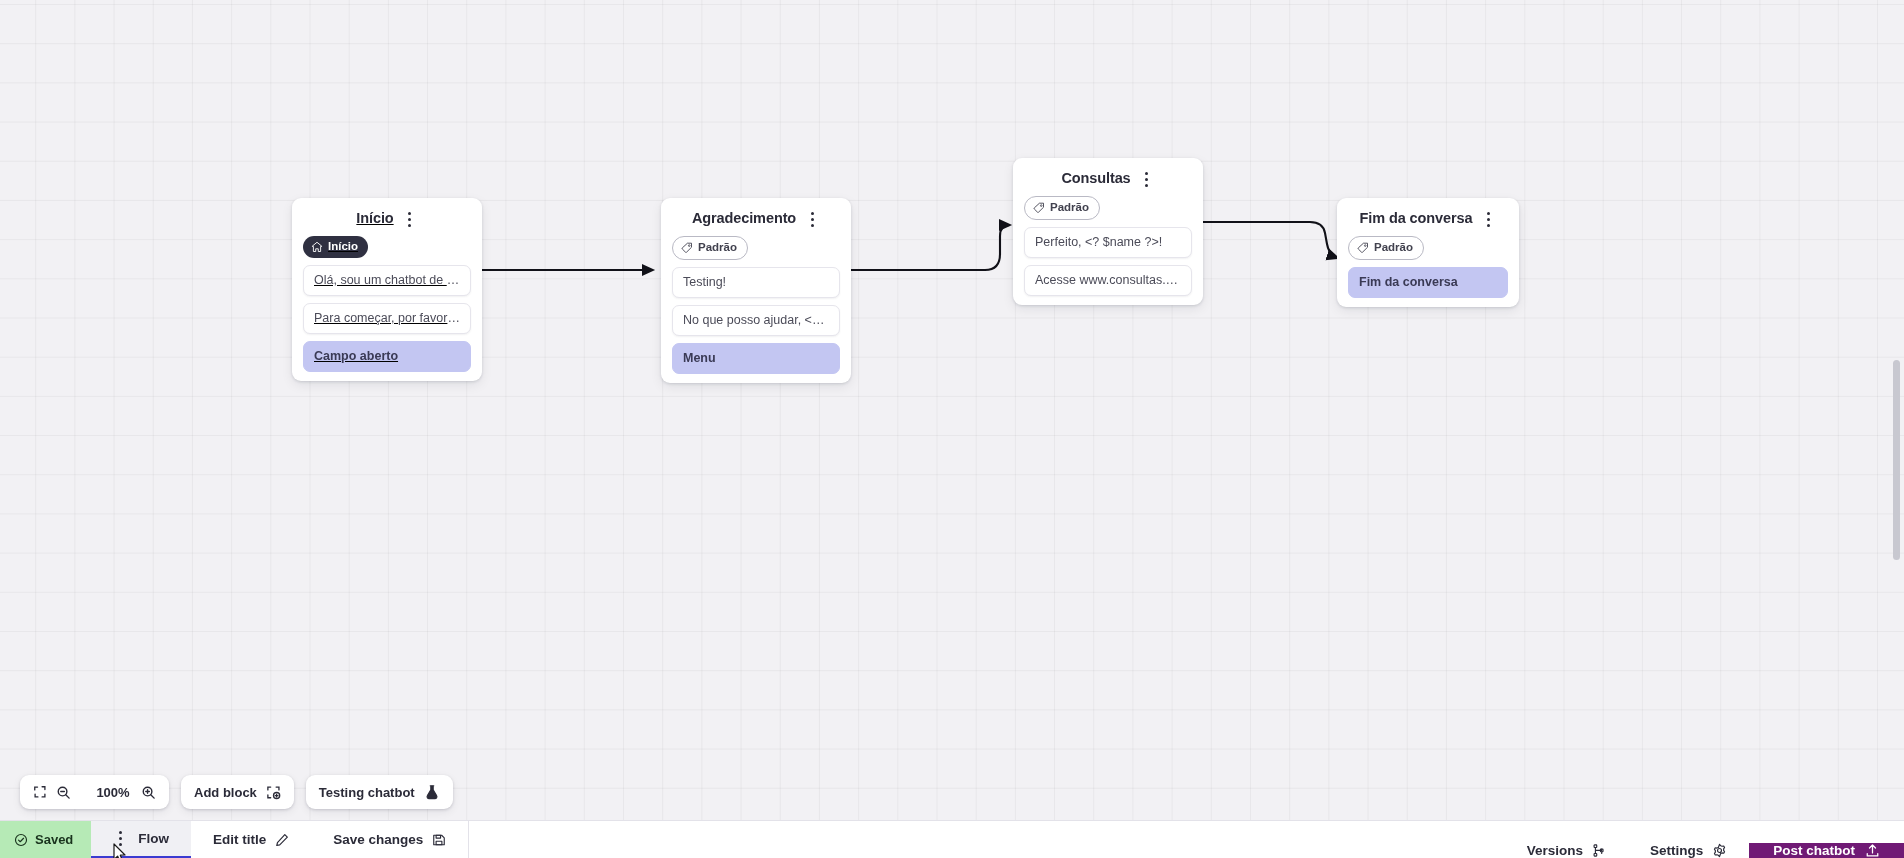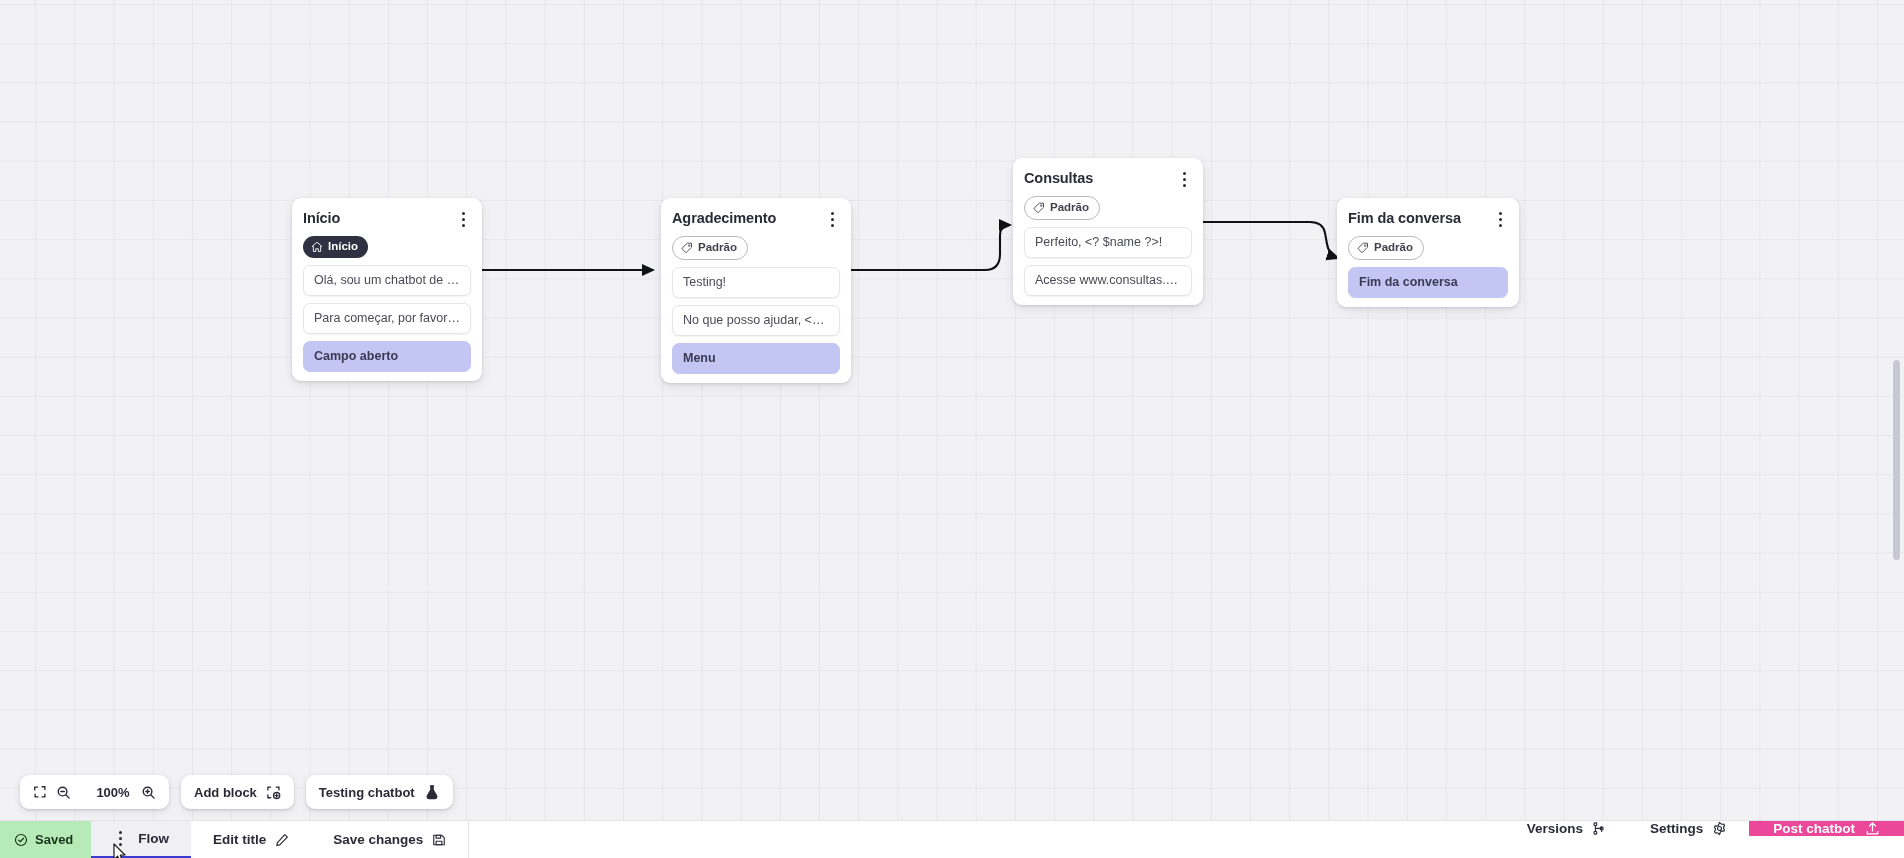--- a/index.html
+++ b/index.html
@@ -33,21 +33,21 @@
     border-radius: 9px;
     box-shadow: 0 1px 3px rgba(16,20,40,0.14), 0 4px 12px rgba(16,20,40,0.08);
     padding: 11px 11px 9px 11px;
     display: flex;
     flex-direction: column;
     gap: 7px;
   }
   .node-head {
     display: flex;
     align-items: flex-start;
-    justify-content: space-between;
+    justify-content: center;
     gap: 8px;
   }
   .node-title {
     font-size: 14.5px;
     font-weight: 700;
     color: #2b2b38;
     letter-spacing: -0.1px;
     line-height: 1.15;
     padding-top: 1px;
   }
@@ -144,21 +144,21 @@
     position: absolute;
     left: 0; bottom: 0;
     width: 1904px; height: 38px;
     background: #ffffff;
     border-top: 1px solid #e3e2e9;
     display: flex;
     align-items: stretch;
     z-index: 30;
   }
   .bb-left { display: flex; align-items: stretch; }
-  .bb-right { display: flex; align-items: flex-start; margin-left: auto; border-radius: 16px; }
+  .bb-right { display: flex; align-items: flex-end; margin-left: auto; border-radius: 16px; }
 
   .saved {
     display: flex; align-items: center; gap: 7px;
     background: #b6eab6;
     color: #19331d;
     font-size: 13px; font-weight: 700;
     padding: 0 18px 0 14px;
   }
   .tab-flow {
     display: flex; align-items: center; gap: 10px;
@@ -172,21 +172,21 @@
   .bb-item {
     display: flex; align-items: center; gap: 9px;
     padding: 0 22px;
     font-size: 13.5px; font-weight: 700; color: #2b2b38;
     cursor: pointer;
     white-space: nowrap;
   }
   .bb-sep { width: 1px; background: #e3e2e9; margin: 0; }
   .post-btn {
     display: flex; align-items: center; gap: 10px;
-    background: #ec4899;
+    background: #701a75;
     color: #ffffff;
     font-size: 13.5px; font-weight: 700;
     padding: 0 24px;
     cursor: pointer;
     white-space: nowrap;
   }
 
   
   #cursor { position: absolute; left: 113px; top: 843px; z-index: 60; pointer-events: none; }
 </style>
@@ -202,21 +202,21 @@
       </marker>
     </defs>
 
     <path d="M482,270 L653,270" stroke="#111118" stroke-width="2.1" fill="none" marker-end="url(#arr)"></path>
 
     <path d="M851,270 L985,270 Q1000,270 1000,254 L1000,236 Q1000,225 1010,225" stroke="#111118" stroke-width="2.1" fill="none" marker-end="url(#arr)"></path>
 
     <path d="M1201,222 L1310,222 Q1323,222 1325,233 L1327,244 Q1329,255 1338,258" stroke="#111118" stroke-width="2.1" fill="none" marker-end="url(#arr)"></path>
   </svg>
 
-  <div class="node" style="left:292px; top:198px; width:190px;">
+  <div class="node" style="left:292px; top:198px; width:190px;text-decoration:underline;">
     <div class="node-head">
       <div class="node-title">Início</div>
       <div class="kebab">
           <i></i>
           <i></i>
           <i></i>
         </div>
     </div>
     <div class="badge-row">
       <span class="badge dark">

